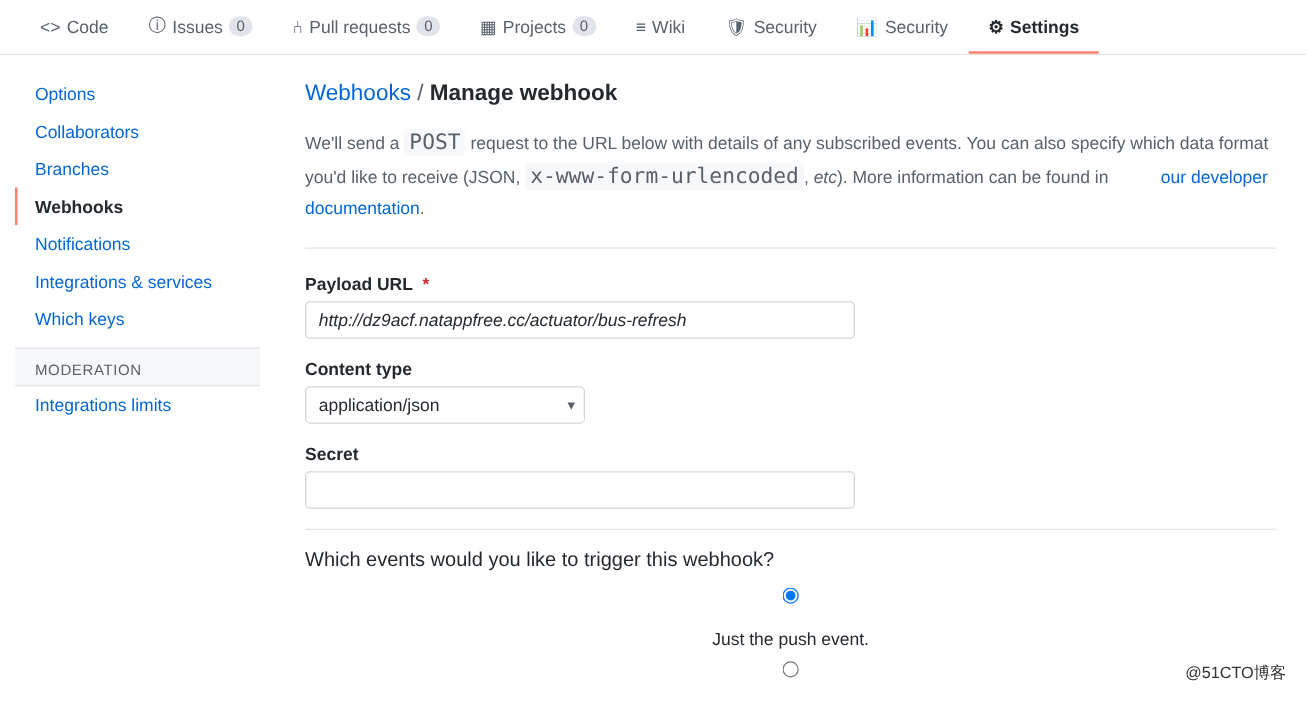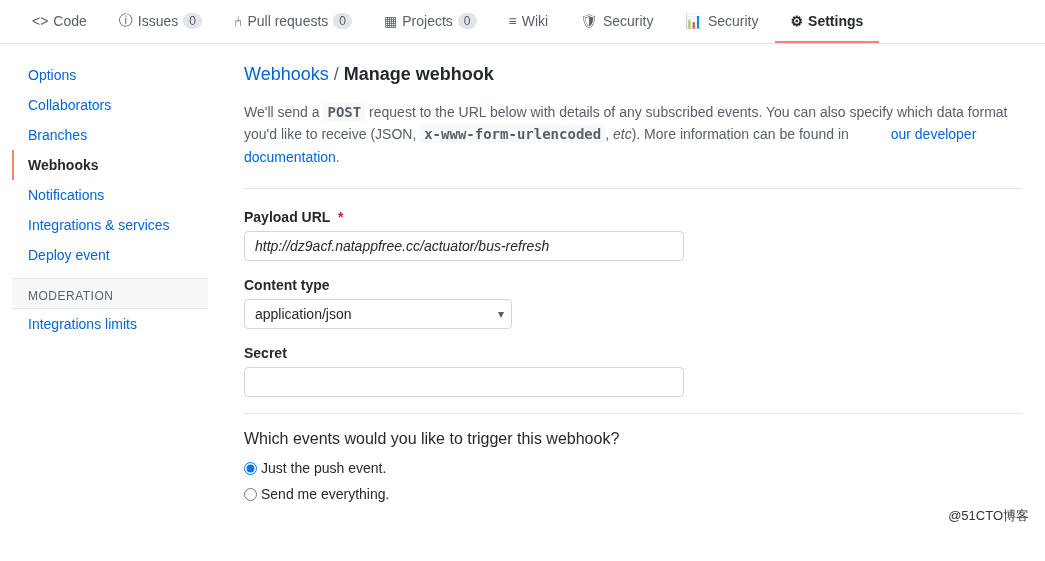--- a/index.html
+++ b/index.html
@@ -23,39 +23,39 @@
 
     
     .main-content { flex: 1; padding: 20px 24px; }
     
     .breadcrumb { font-size: 18px; font-weight: 400; margin-bottom: 16px; color: #586069; }
     .breadcrumb a { color: #0366d6; text-decoration: none; }
     .breadcrumb strong { color: #24292e; font-weight: 600; }
     
     .info-text { font-size: 14px; color: #586069; line-height: 1.6; margin-bottom: 20px; border-bottom: 1px solid #e1e4e8; padding-bottom: 20px; }
     .info-text a { color: #0366d6; text-decoration: none; margin-left: 38px; }
-    .info-text code { font-family: monospace; font-size: 14px; background: #f6f8fa; padding: 1px 4px; border-radius: 3px; font-weight: bold; }
+    .info-text code { font-family: monospace; font-size: 17px; background: #f6f8fa; padding: 1px 4px; border-radius: 3px; }
 
     .form-group { margin-bottom: 16px; }
     .form-label { display: block; font-weight: 600; font-size: 14px; margin-bottom: 6px; color: #24292e; }
     .form-label .required { color: #cb2431; margin-left: 4px; }
     .form-input { width: 100%; max-width: 440px; padding: 6px 10px; border: 1px solid #d1d5da; border-radius: 4px; font-size: 14px; color: #24292e; outline: none; font-style: italic; }
     
     .form-select-wrap { position: relative; display: inline-block; }
-    .form-select { width: 268px; padding: 6px 22px 6px 10px; border: 1px solid #d1d5da; border-radius: 4px; font-size: 14px; color: #24292e; background: #fff; appearance: none; cursor: pointer; outline: none; }
+    .form-select { width: 224px; padding: 6px 22px 6px 10px; border: 1px solid #d1d5da; border-radius: 4px; font-size: 14px; color: #24292e; background: #fff; appearance: none; cursor: pointer; outline: none; }
     .select-arrow { position: absolute; right: 8px; top: 50%; transform: translateY(-50%); pointer-events: none; color: #586069; font-size: 12px; }
 
     .section-title { font-size: 16px; font-weight: 400; margin-bottom: 8px; }
     
     .radio-group { margin-top: 12px; }
-    .radio-item { display: flex; align-items: center; gap: 4px; margin-bottom: 10px; font-size: 14px; color: #24292e; }
+    .radio-item { display: flex; align-items: center; gap: 20px; margin-bottom: 10px; font-size: 14px; color: #24292e; flex-direction: column; }
     .radio-item input[type="radio"] { margin: 0; }
 
     
-    .watermark { position: fixed; bottom: 34px; right: 10px; font-size: 13px; color: #333; background: rgba(255,255,255,0.8); padding: 2px 6px; }
+    .watermark { position: fixed; bottom: 12px; right: 10px; font-size: 13px; color: #333; background: rgba(255,255,255,0.8); padding: 2px 6px; }
 
     .divider { border: 0; border-top: 1px solid #e1e4e8; margin: 16px 0; }
   </style>
 </head>
 <body>
 
 <nav class="top-nav">
   <a class="top-nav-tab">
     <span>&lt;&gt;</span>
     <span>Code</span>
@@ -109,21 +109,21 @@
       <li>
         <a class="sidebar-nav-item active">Webhooks</a>
       </li>
       <li>
         <a class="sidebar-nav-item">Notifications</a>
       </li>
       <li>
         <a class="sidebar-nav-item">Integrations &amp; services</a>
       </li>
       <li>
-        <a class="sidebar-nav-item">Deploy event</a>
+        <a class="sidebar-nav-item">Which keys</a>
       </li>
     </ul>
     <div class="sidebar-section-header">Moderation</div>
     <ul class="sidebar-nav">
       <li>
         <a class="sidebar-nav-item">Integrations limits</a>
       </li>
     </ul>
   </aside>
 

